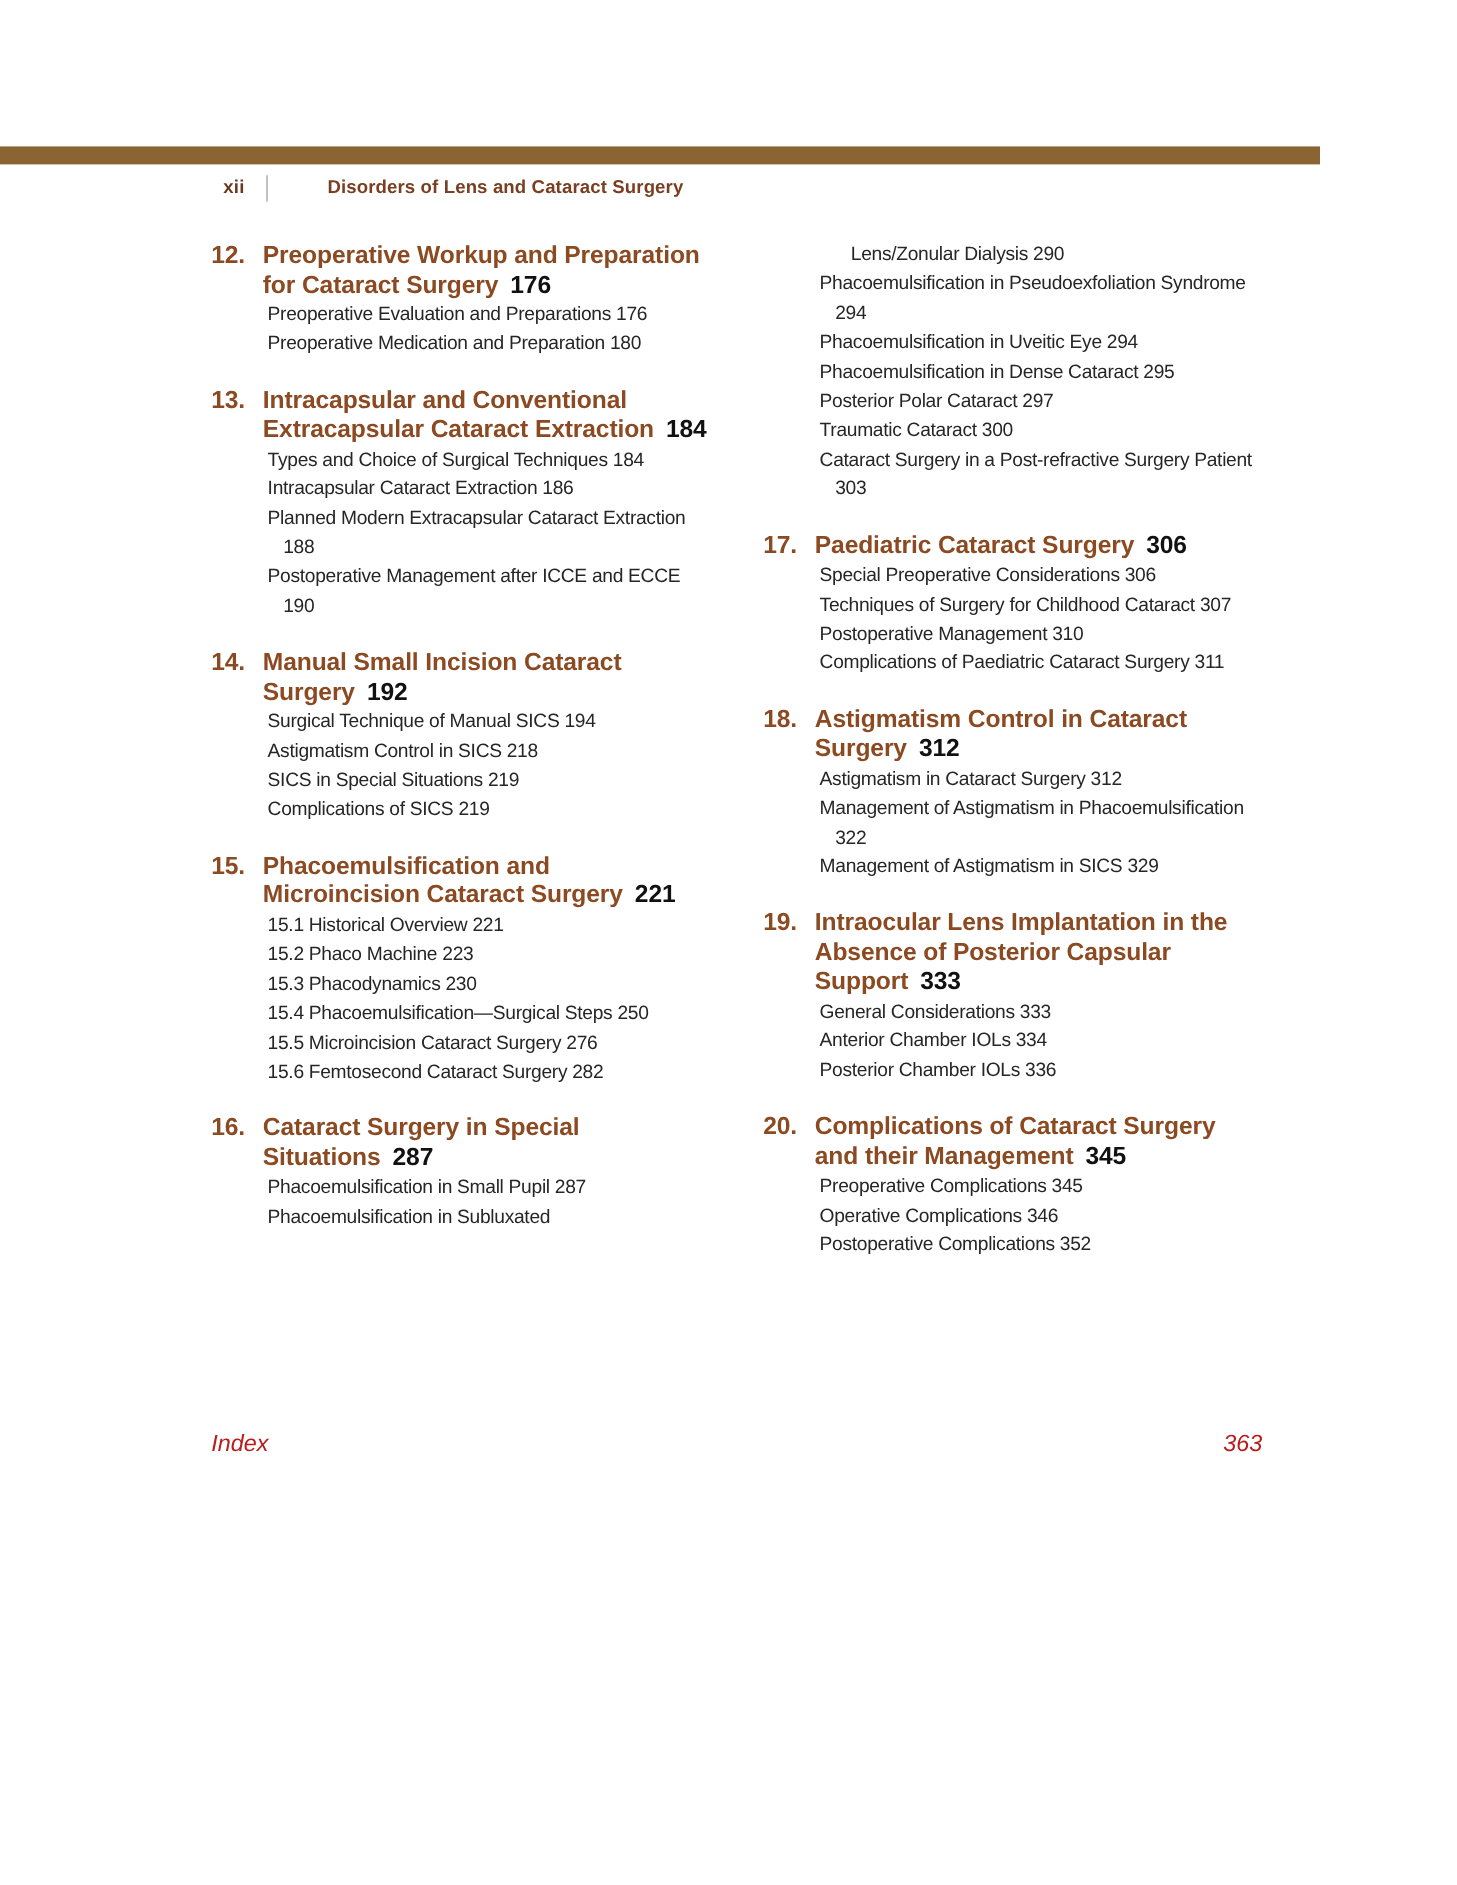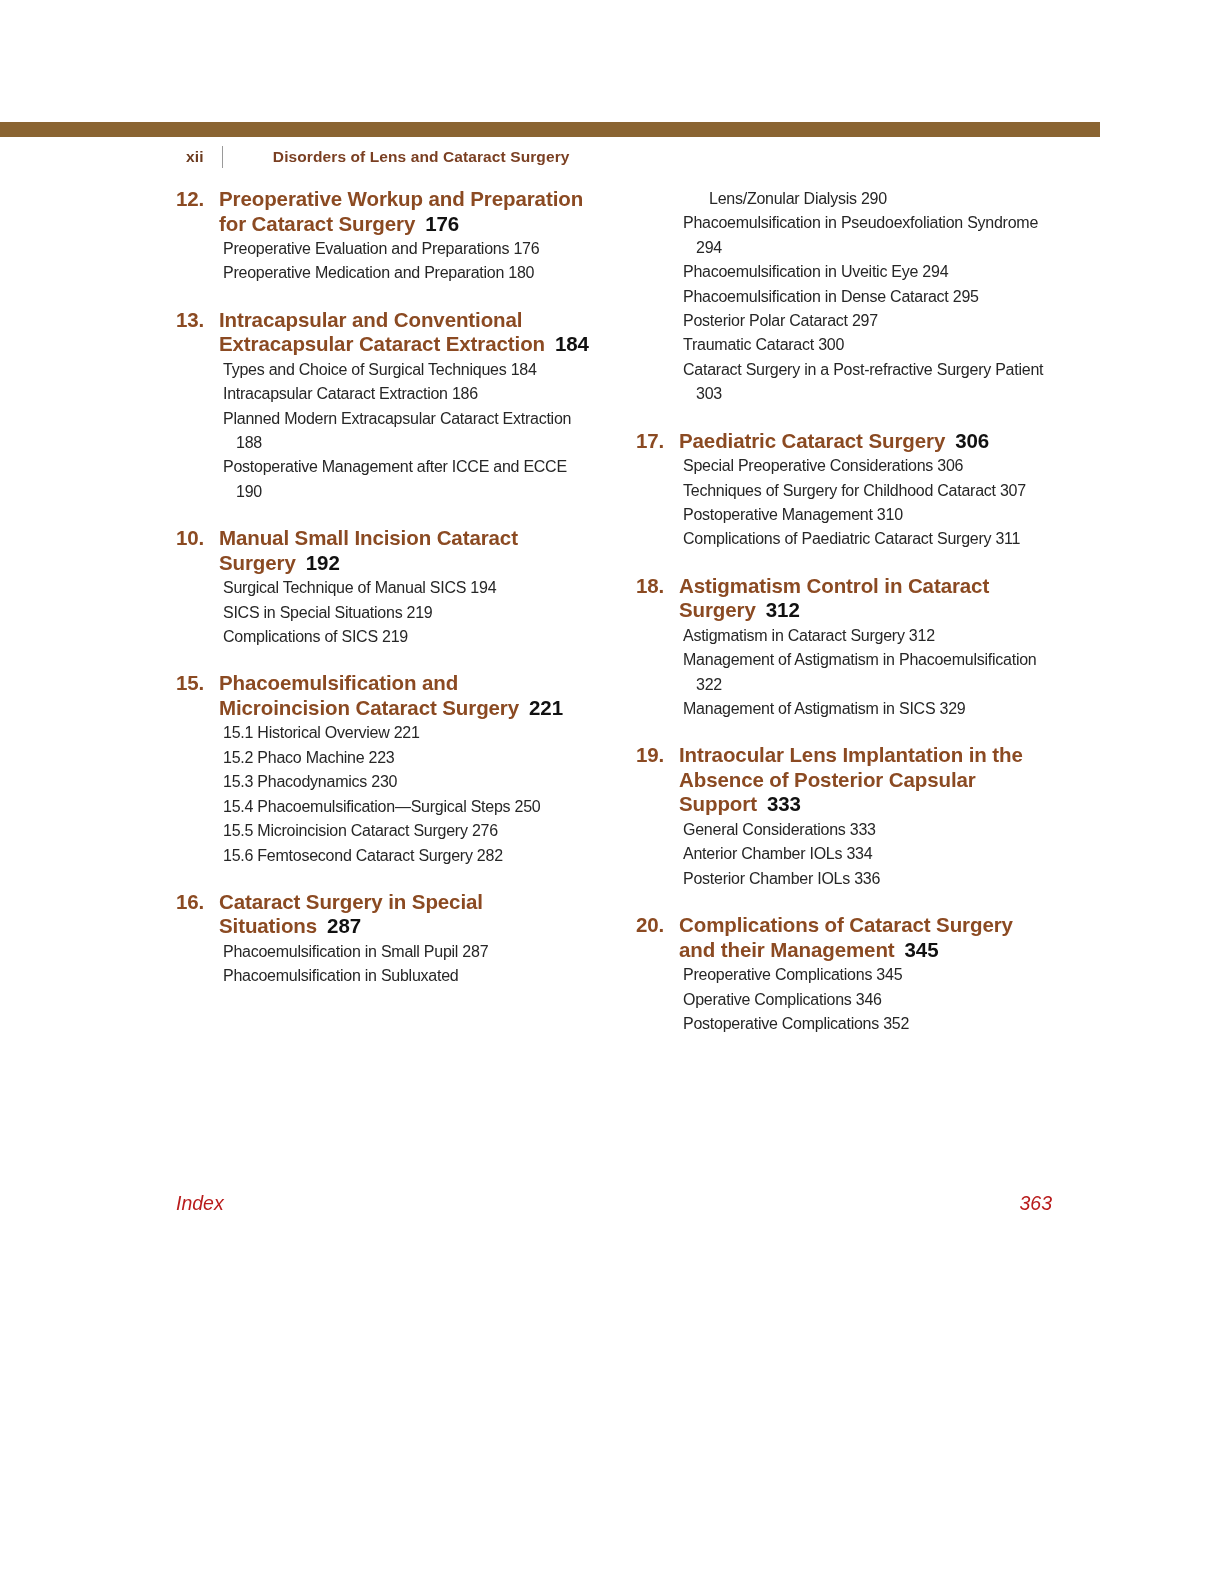--- a/index.html
+++ b/index.html
@@ -57,21 +57,21 @@
     font-weight: bold;
     color: #7a3f22;
     letter-spacing: .1px;
     padding-left: 32px;
   }
 
   
   .columns {
     position: absolute;
     left: 176px;
-    top: 187px;
+    top: 201px;
     width: 876px;
     display: flex;
     gap: 44px;
   }
   .col {
     width: 416px;
   }
 
   
   .chapter {
@@ -173,25 +173,26 @@
           </div>
           <div class="subs">
             <div class="sub">Types and Choice of Surgical Techniques 184</div>
             <div class="sub">Intracapsular Cataract Extraction 186</div>
             <div class="sub">Planned Modern Extracapsular Cataract Extraction 188</div>
             <div class="sub">Postoperative Management after ICCE and ECCE 190</div>
           </div>
         </div>
         <div class="chapter">
           <div class="ch-head">
-            <span class="ch-num">10.</span>
+            <span class="ch-num">14.</span>
             <span class="ch-title"><span>Manual Small Incision Cataract Surgery</span><span class="ch-page">192</span></span>
           </div>
           <div class="subs">
             <div class="sub">Surgical Technique of Manual SICS 194</div>
+            <div class="sub">Astigmatism Control in SICS 218</div>
             <div class="sub">SICS in Special Situations 219</div>
             <div class="sub">Complications of SICS 219</div>
           </div>
         </div>
         <div class="chapter">
           <div class="ch-head">
             <span class="ch-num">15.</span>
             <span class="ch-title"><span>Phacoemulsification and Microincision Cataract Surgery</span><span class="ch-page">221</span></span>
           </div>
           <div class="subs">

